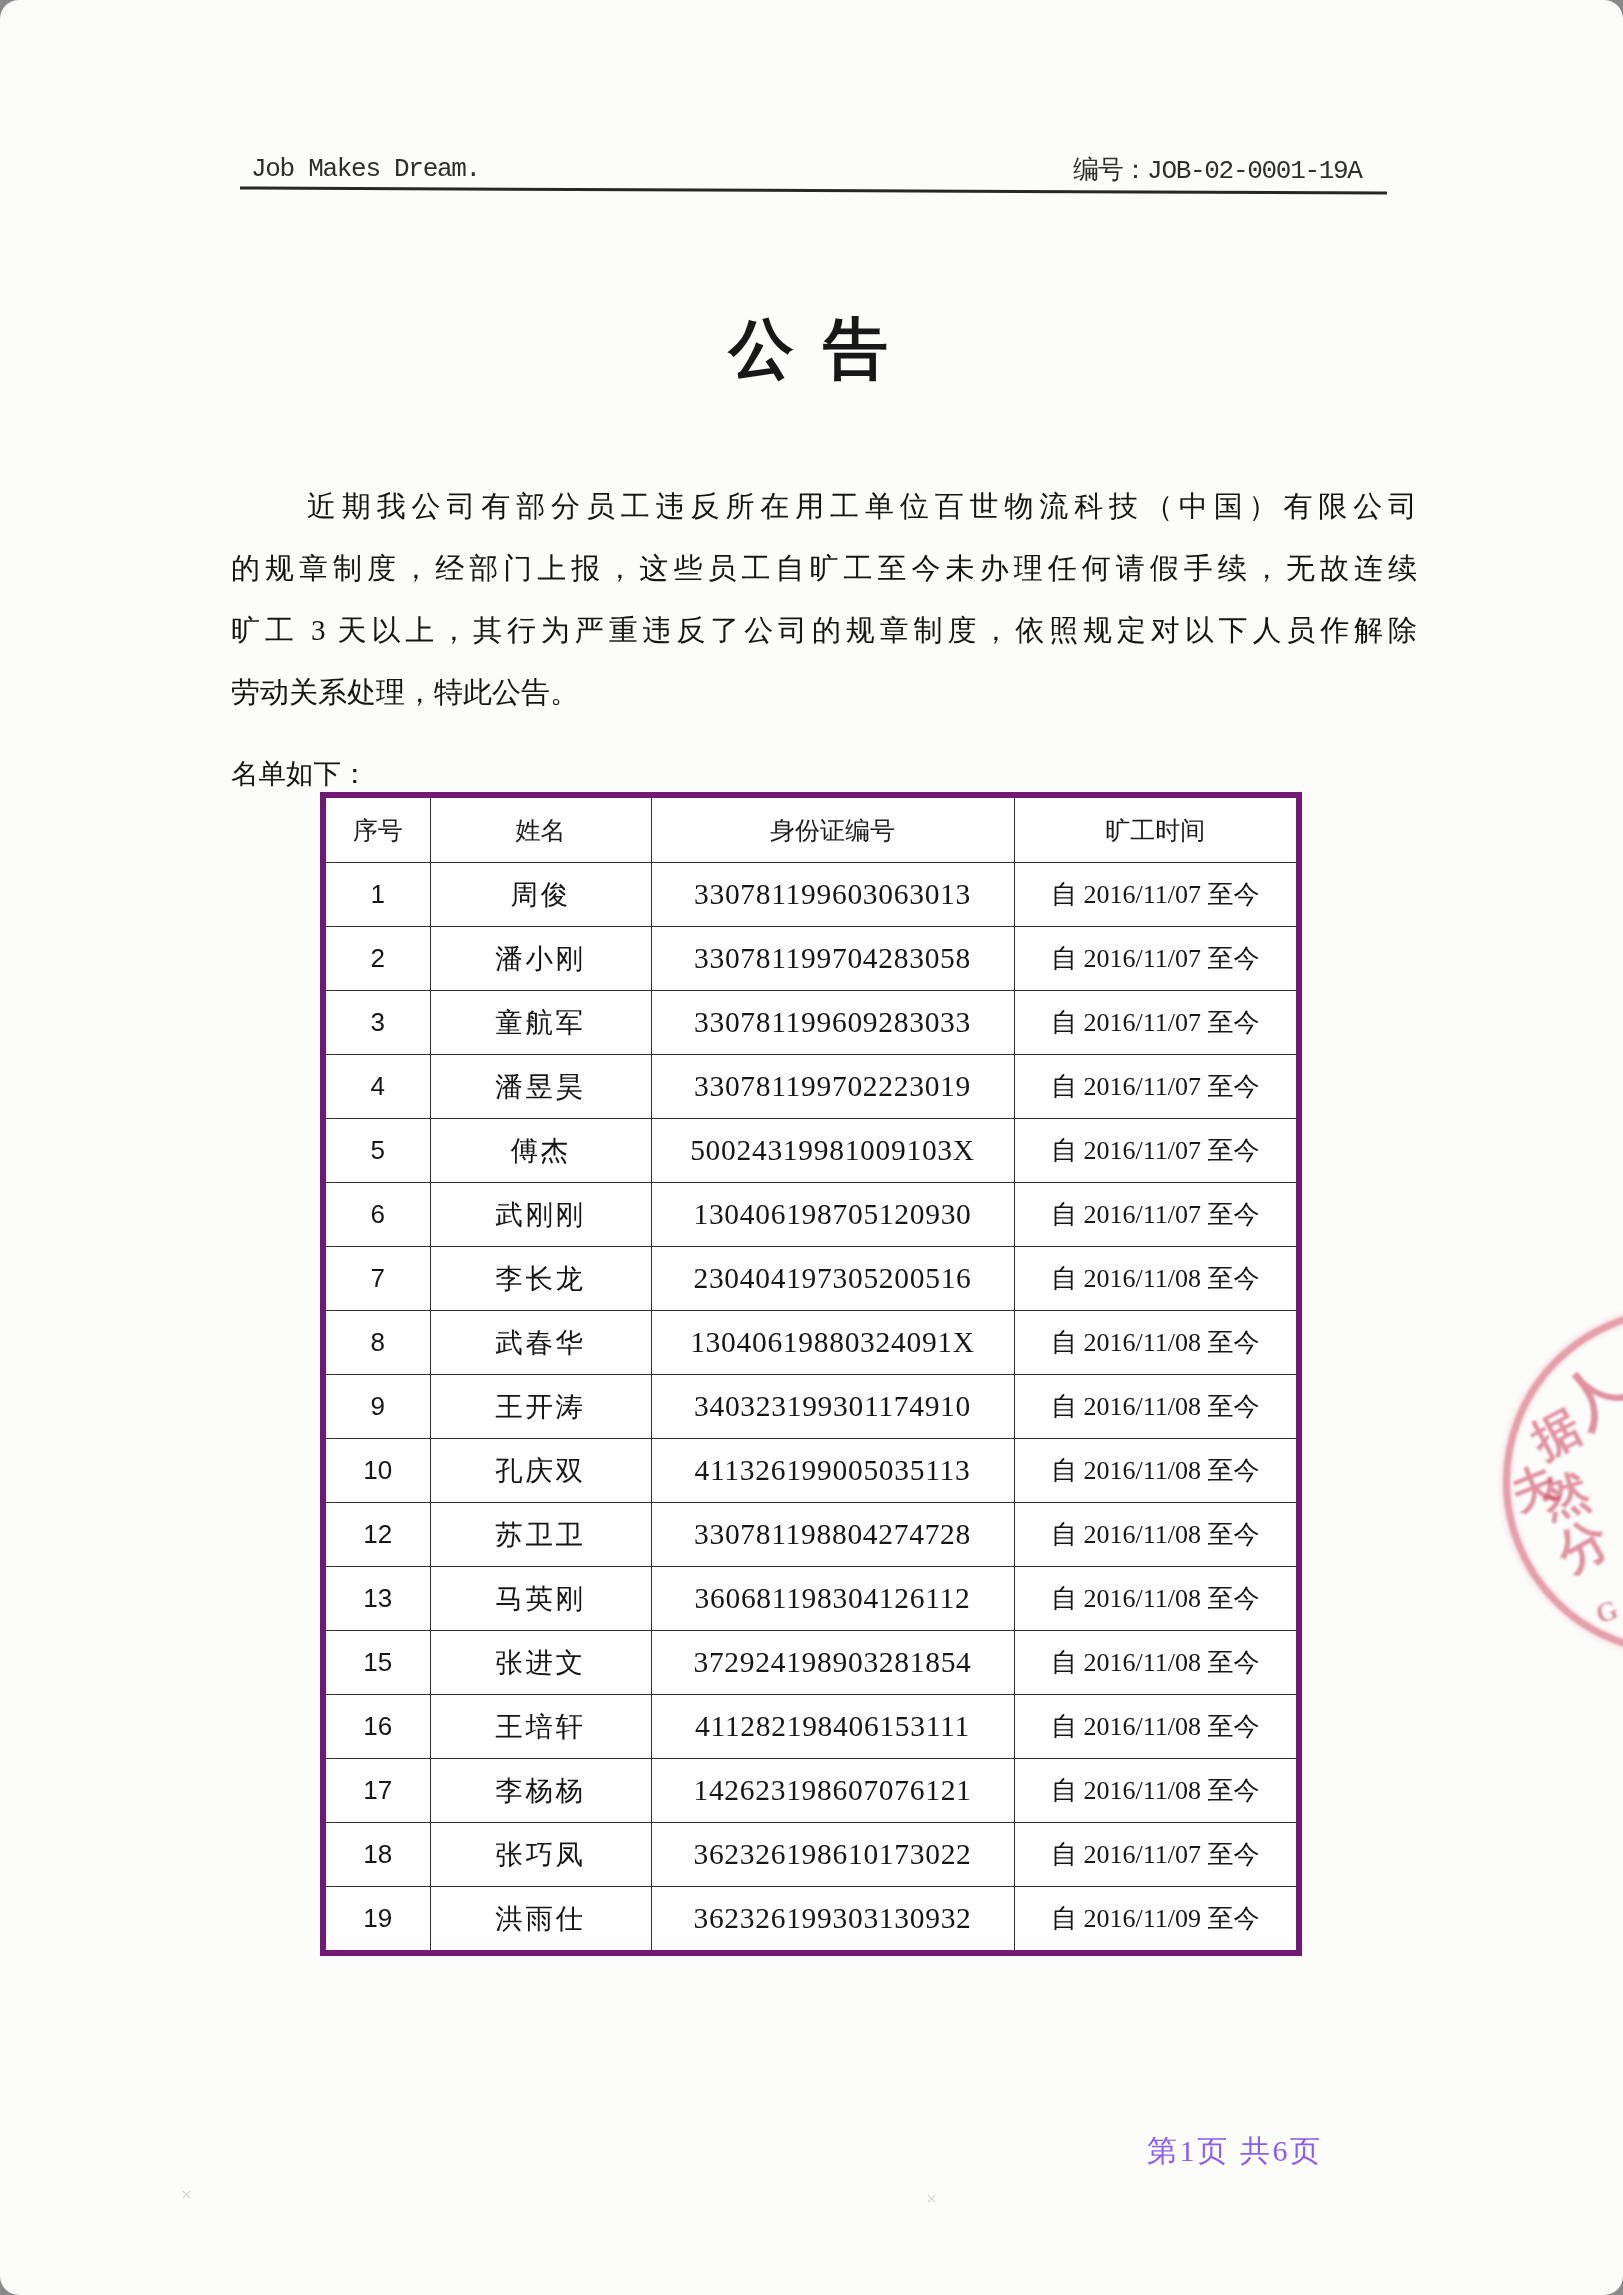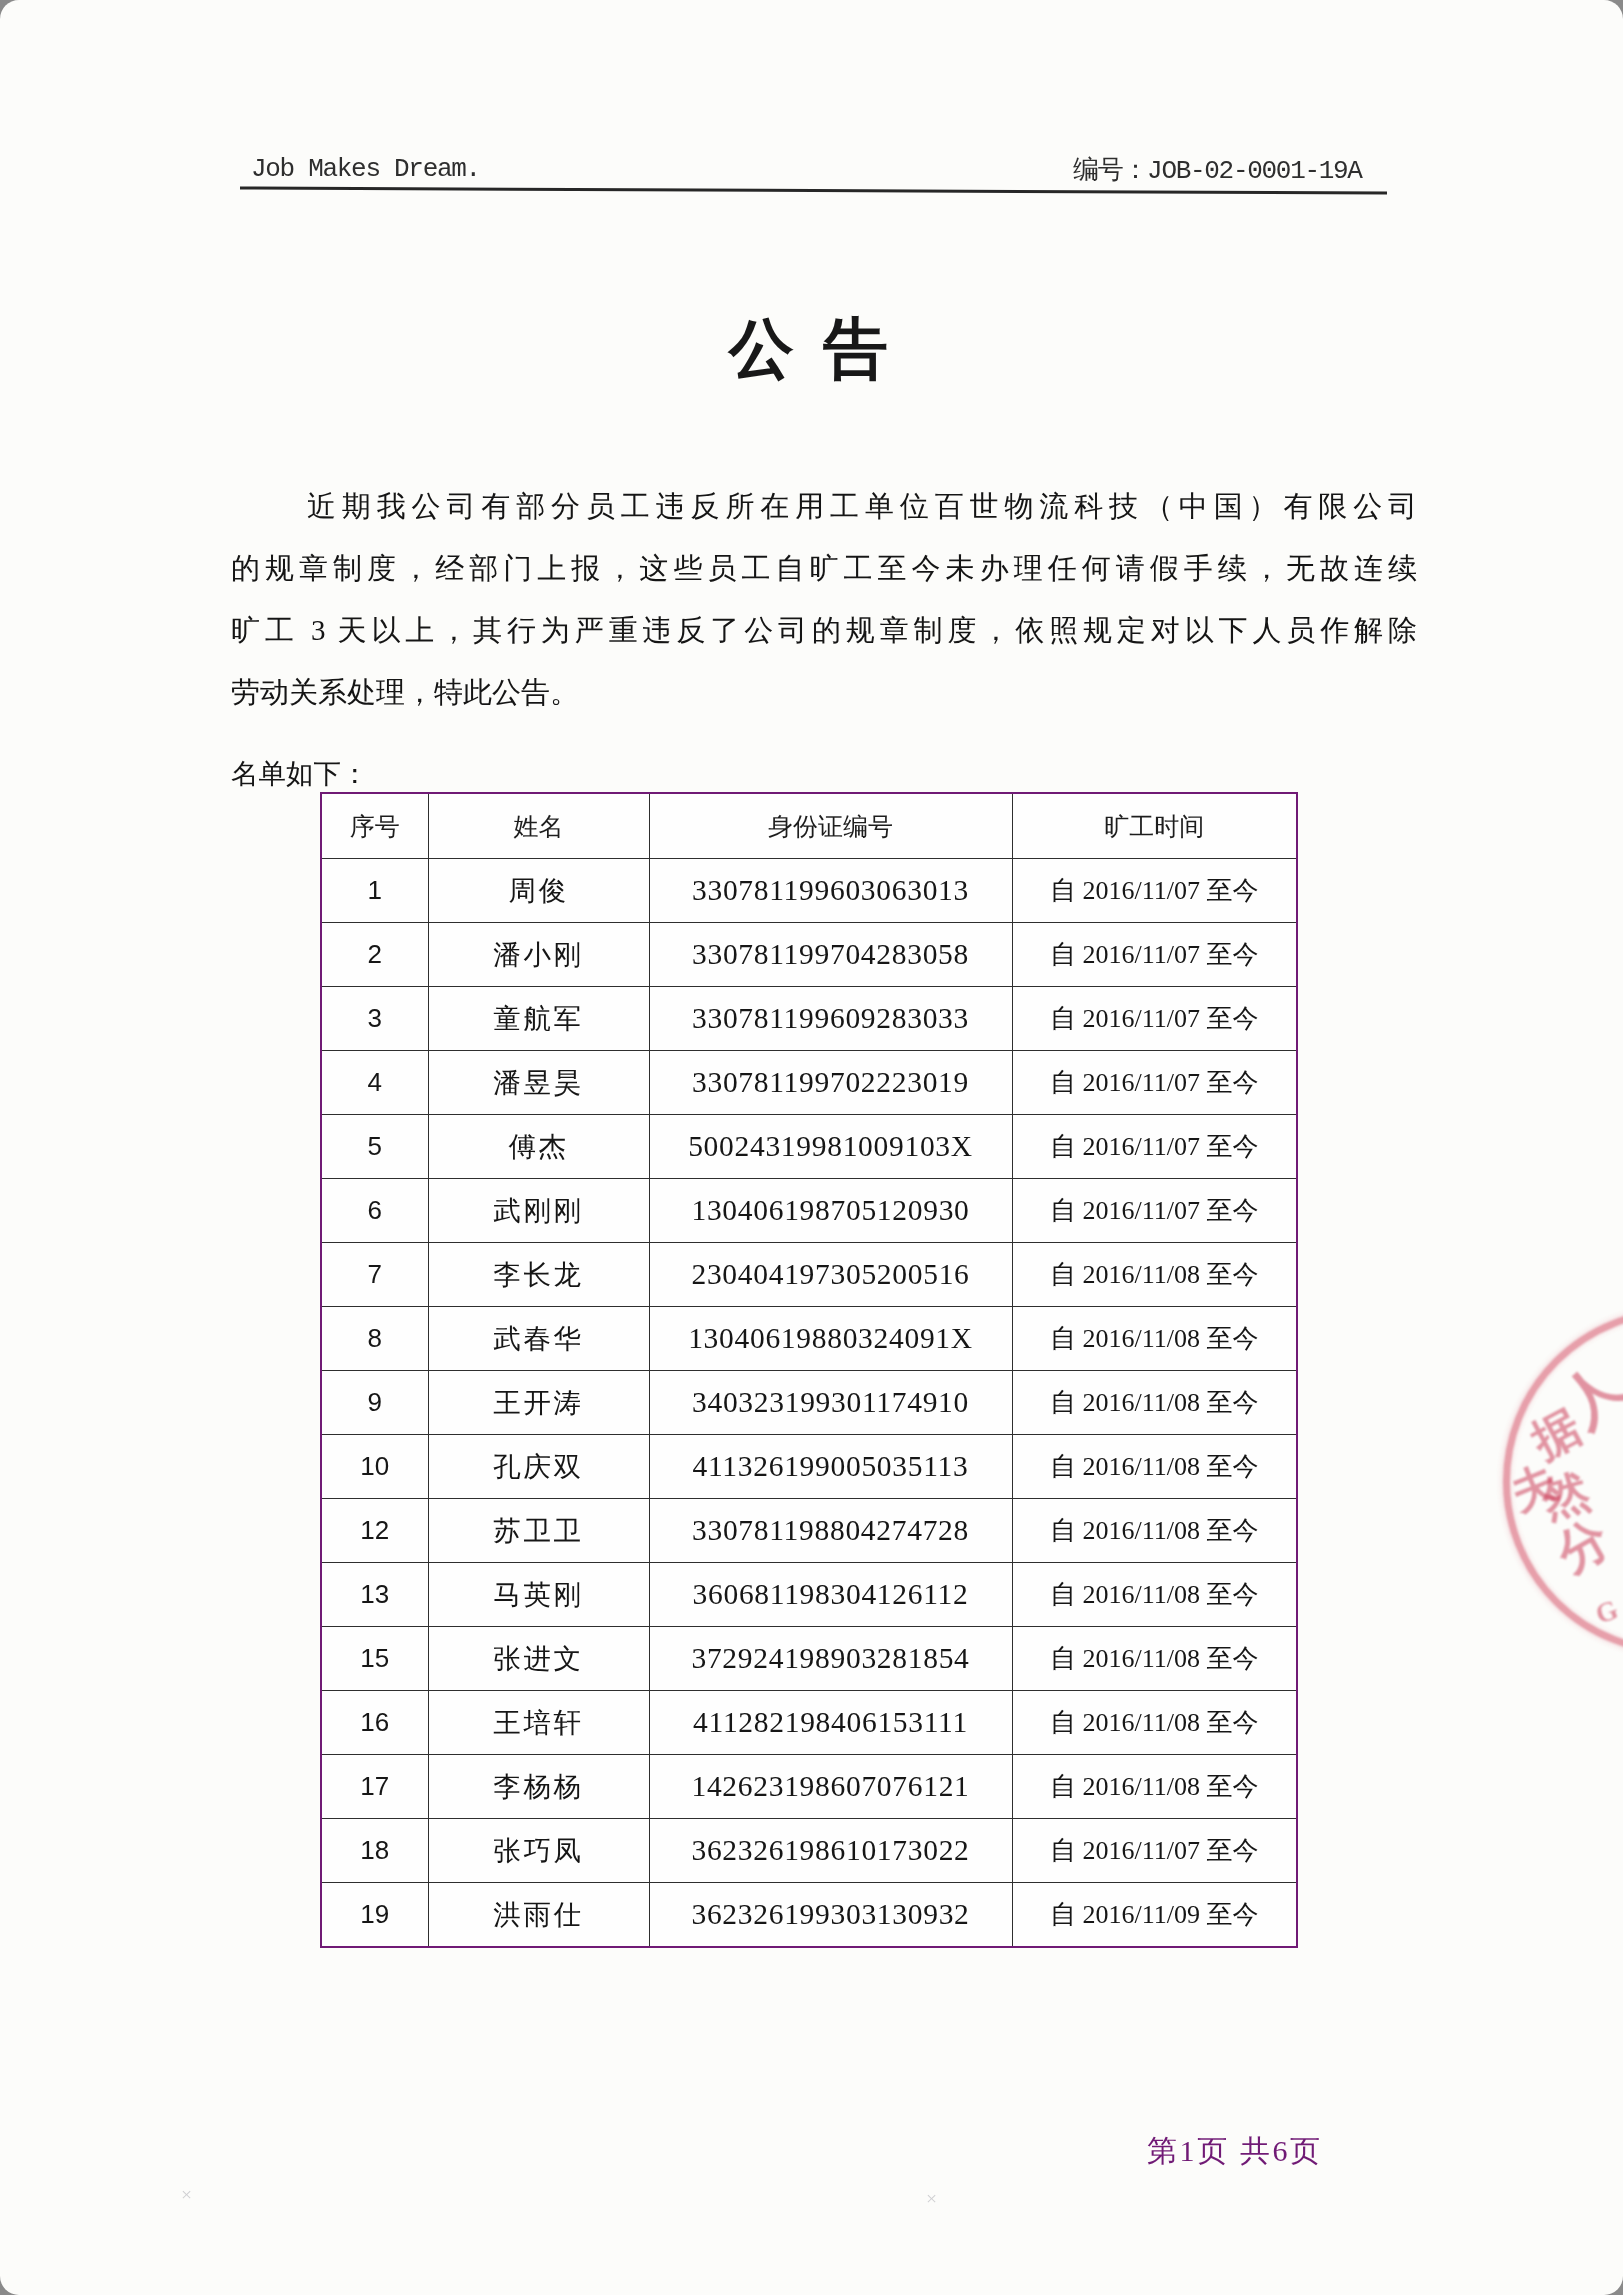--- a/index.html
+++ b/index.html
@@ -32,34 +32,34 @@
     font-size:29px;line-height:62px;color:#151515;
   }
   .para-line{text-align:justify;text-align-last:justify;white-space:normal;}
   .para-line.first{text-indent:76px;}
   .para-line.last{text-align-last:left;}
   .list-intro{position:absolute;left:231px;top:756px;font-size:27.5px;color:#151515;}
   
   .notice-table{
     position:absolute;left:320px;top:792px;width:975px;
     border-collapse:collapse;table-layout:fixed;background:#fefefe;
-    border:2px solid #701a75;
+    border:6px solid #701a75;
   }
   .notice-table th,.notice-table td{
     border:1.3px solid #2e2e2e;text-align:center;vertical-align:middle;padding:0;
     overflow:hidden;
   }
   .notice-table thead th{height:64px;font-size:25px;font-weight:normal;color:#1d1d1d;}
   .notice-table tbody td{height:63px;color:#161616;}
   .col0{font-family:"Liberation Sans",sans-serif;font-size:26px;}
   .col1{font-size:27.5px;letter-spacing:2.6px;}
   .col2{font-size:29.5px;letter-spacing:0.7px;}
   .col3{font-size:26px;}
   
-  .page-indicator{position:absolute;left:1147px;top:2131px;font-size:30px;letter-spacing:2.6px;color:#701a75;}
+  .page-indicator{position:absolute;left:1147px;top:2131px;font-size:30px;letter-spacing:2.6px;color:#8b5cf6;}
   
   .red-seal{position:absolute;left:1503px;top:1308px;width:347px;height:347px;filter:blur(0.9px);}
   .seal-arc{
     position:absolute;left:0;top:0;right:0;bottom:0;border-radius:50%;
     border:7.2px solid rgba(210,72,96,.52);
     box-shadow:0 0 6.5px rgba(210,72,96,.28), inset 0 0 5.2px rgba(210,72,96,.22);
   }
   .seal-glyph{position:absolute;color:rgba(203,60,87,.55);font-weight:bold;line-height:1;}
   .seal-glyph.g0{left:61px;top:57px;font-size:59px;transform:rotate(-42deg);}
   .seal-glyph.g1{left:30px;top:103px;font-size:47px;transform:rotate(-28deg);}

